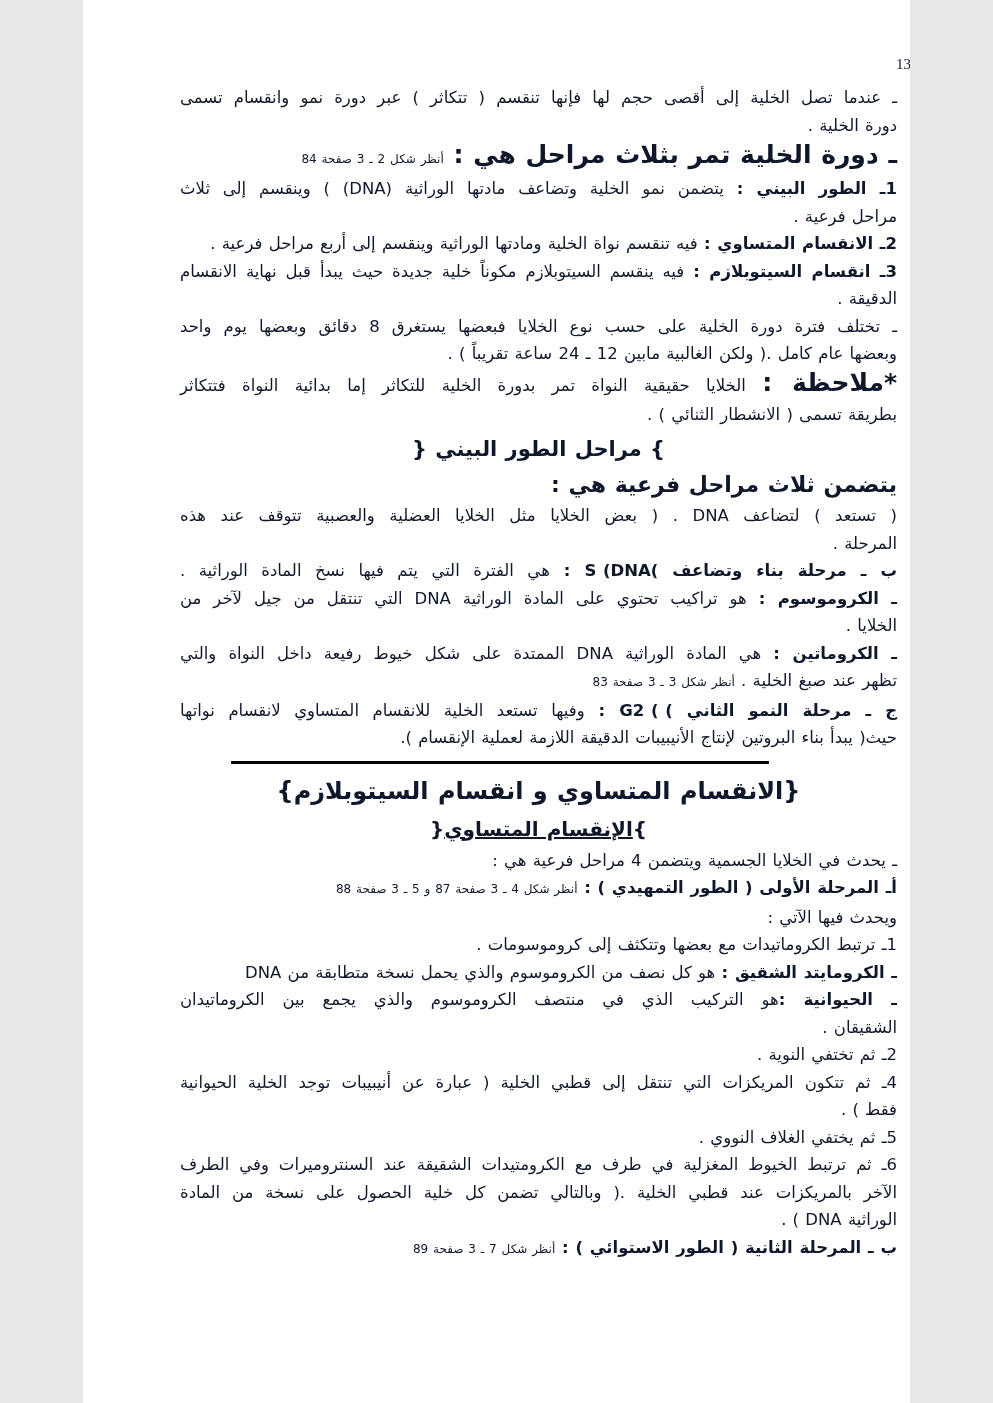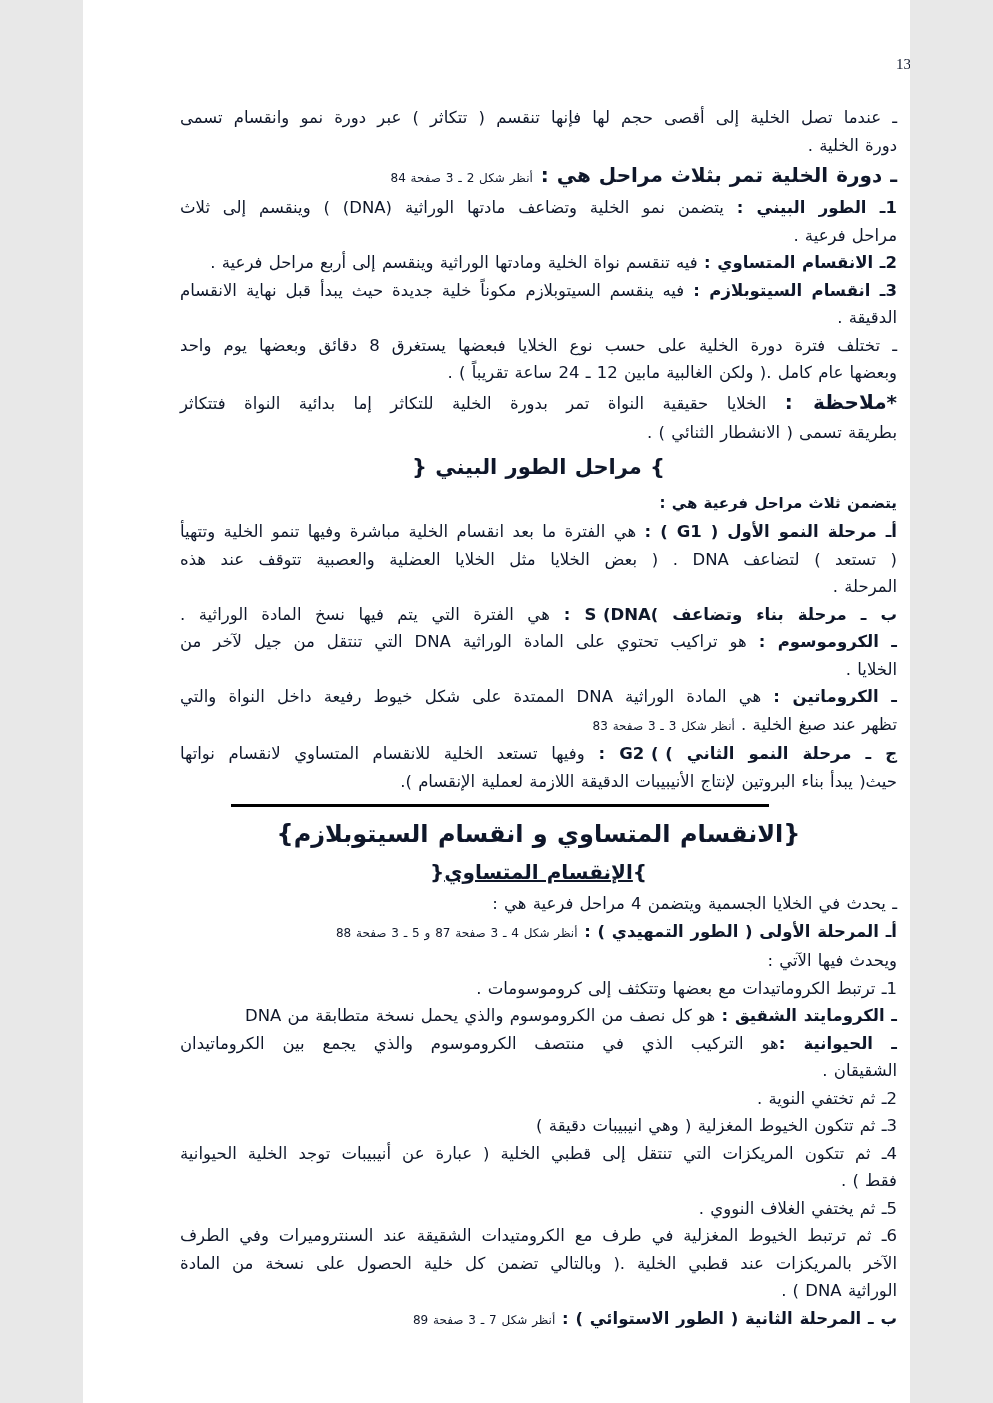--- a/index.html
+++ b/index.html
@@ -3,33 +3,33 @@
 <meta charset="utf-8">
 <style>
   html,body{margin:0;padding:0;background:#e8e8e8;}
   .page{
     position:relative;width:819px;height:1403px;background:#ffffff;
     font-family:"DejaVu Sans",sans-serif;color:#0f172a;direction:rtl;
     margin:0 auto;overflow:hidden;padding-left:8px;
   }
   .pagenum{position:absolute;top:56px;left:813px;font-size:15px;direction:ltr;
     font-family:"Liberation Serif","DejaVu Serif",serif;}
-  .content{position:absolute;top:104px;right:13px;left:97px;}
+  .content{position:absolute;top:84px;right:13px;left:97px;}
   .ln{font-size:16.5px;line-height:27.5px;text-align:right;white-space:nowrap;word-spacing:1px;}
   .ln.j{white-space:normal;text-align:justify;text-align-last:justify;}
   .ln.c{text-align:center;}
   .lh32{line-height:32px;}
   .lh30{line-height:30px;}
   .hmid{font-weight:bold;font-size:21px;line-height:42px;text-align:center;white-space:nowrap;}
   .h1{font-weight:bold;font-size:24px;line-height:40px;text-align:center;white-space:nowrap;}
   .h2{font-weight:bold;font-size:20px;line-height:36px;text-align:center;white-space:nowrap;text-decoration:underline;}
   .b{font-weight:bold;}
   .sm{font-size:12px;}
-  .xl{font-size:20px;}
-  .lg{font-size:15px;}
+  .xl{font-size:25px;}
+  .lg{font-size:22px;}
   .ltr{direction:ltr;unicode-bidi:bidi-override;display:inline-block;}
   .rule{height:3px;background:#000;margin:9px 128px 7px 51px;}
 </style>
 </head>
 <body>
 
 <div class="page">
   <div class="pagenum">13</div>
   <div class="content">
       <div class="ln j"><span>ـ عندما تصل الخلية إلى أقصى حجم لها فإنها تنقسم ( تتكاثر ) عبر دورة نمو وانقسام تسمى</span></div>
@@ -39,42 +39,40 @@
       <div class="ln"><span>مراحل فرعية .</span></div>
       <div class="ln"><span class="b">2ـ الانقسام المتساوي :</span><span> فيه تنقسم نواة الخلية ومادتها الوراثية وينقسم إلى أربع مراحل فرعية .</span></div>
       <div class="ln j"><span class="b">3ـ انقسام السيتوبلازم :</span><span> فيه ينقسم السيتوبلازم مكوناً خلية جديدة حيث يبدأ قبل نهاية الانقسام</span></div>
       <div class="ln"><span>الدقيقة .</span></div>
       <div class="ln j"><span>ـ تختلف فترة دورة الخلية على حسب نوع الخلايا فبعضها يستغرق 8 دقائق وبعضها يوم واحد</span></div>
       <div class="ln"><span>وبعضها عام كامل .( ولكن الغالبية مابين 12 ـ 24 ساعة تقريباً ) .</span></div>
       <div class="ln j lh30"><span class="b xl">*ملاحظة :</span><span> الخلايا حقيقية النواة تمر بدورة الخلية للتكاثر إما بدائية النواة فتتكاثر</span></div>
       <div class="ln"><span>بطريقة تسمى ( الانشطار الثنائي ) .</span></div>
       <div class="ln c hmid"><span class="ltr">{</span><span class="b">  مراحل الطور البيني </span><span class="ltr">}</span></div>
       <div class="ln lh30"><span class="b lg">يتضمن ثلاث مراحل فرعية هي :</span></div>
-      <div class="ln j"><span class="b">أـ مرحلة النمو الأول ( G1 ) :</span><span> هي الفترة ما بعد انقسام الخلية مباشرة وفيها تنمو الخلية وتتهيأ</span></div>
       <div class="ln j"><span>( تستعد ) لتضاعف DNA . ( بعض الخلايا مثل الخلايا العضلية والعصبية تتوقف عند هذه</span></div>
       <div class="ln"><span>المرحلة .</span></div>
       <div class="ln j"><span class="b">ب ـ مرحلة بناء وتضاعف </span><span class="b ltr">S (DNA(</span><span class="b"> : </span><span>هي الفترة التي يتم فيها نسخ المادة الوراثية .</span></div>
       <div class="ln j"><span class="b">ـ الكروموسوم :</span><span> هو تراكيب تحتوي على المادة الوراثية DNA  التي تنتقل من جيل لآخر من</span></div>
       <div class="ln"><span>الخلايا .</span></div>
       <div class="ln j"><span class="b">ـ الكروماتين :</span><span> هي المادة الوراثية DNA  الممتدة على شكل خيوط رفيعة داخل النواة والتي</span></div>
       <div class="ln"><span>تظهر عند صبغ الخلية . </span><span class="sm">أنظر شكل 3 ـ 3 صفحة 83</span></div>
       <div class="ln j"><span class="b">ج ـ مرحلة النمو الثاني </span><span class="b ltr">G2 ( (</span><span class="b"> : </span><span>وفيها تستعد الخلية للانقسام المتساوي لانقسام نواتها</span></div>
       <div class="ln"><span>حيث( يبدأ بناء البروتين لإنتاج الأنيبيبات الدقيقة اللازمة لعملية الإنقسام ).</span></div>
       <div class="rule"></div>
       <div class="ln c h1"><span class="ltr">} </span><span class="b">الانقسام المتساوي و انقسام السيتوبلازم</span><span class="ltr"> {</span></div>
       <div class="ln c h2"><span class="ltr">{ </span><span class="b">الإنقسام المتساوي</span><span class="ltr"> }</span></div>
       <div class="ln"><span>ـ يحدث في الخلايا الجسمية ويتضمن 4 مراحل فرعية هي :</span></div>
       <div class="ln"><span class="b">أـ المرحلة الأولى ( الطور التمهيدي ) : </span><span class="sm">أنظر شكل 4 ـ 3 صفحة 87  و 5 ـ 3 صفحة 88</span></div>
       <div class="ln"><span>ويحدث فيها الآتي :</span></div>
       <div class="ln"><span>1ـ ترتبط الكروماتيدات مع بعضها وتتكثف إلى كروموسومات .</span></div>
       <div class="ln"><span class="b">ـ الكرومايتد الشقيق :</span><span> هو كل نصف من الكروموسوم والذي يحمل نسخة متطابقة من DNA</span></div>
       <div class="ln j"><span class="b">ـ الحيوانية :</span><span>هو التركيب الذي في منتصف الكروموسوم والذي يجمع بين الكروماتيدان</span></div>
       <div class="ln"><span>الشقيقان .</span></div>
       <div class="ln"><span>2ـ ثم تختفي النوية .</span></div>
-      <div class="ln"><span>3ـ ثم تتكون الخيوط المغزلية ( وهي انيبيبات دقيقة )</span></div>
       <div class="ln j"><span>4ـ ثم تتكون المريكزات التي تنتقل إلى قطبي الخلية ( عبارة عن أنيبيبات توجد الخلية الحيوانية</span></div>
       <div class="ln"><span>فقط ) .</span></div>
       <div class="ln"><span>5ـ ثم يختفي الغلاف النووي .</span></div>
       <div class="ln j"><span>6ـ ثم ترتبط الخيوط المغزلية في طرف مع الكرومتيدات الشقيقة عند السنتروميرات وفي الطرف</span></div>
       <div class="ln j"><span>الآخر بالمريكزات عند قطبي الخلية .( وبالتالي تضمن كل خلية الحصول على نسخة من المادة</span></div>
       <div class="ln"><span>الوراثية DNA ) .</span></div>
       <div class="ln"><span class="b">ب ـ المرحلة الثانية ( الطور الاستوائي ) : </span><span class="sm">أنظر شكل 7 ـ 3 صفحة 89</span></div>
     </div>
 </div>
 

